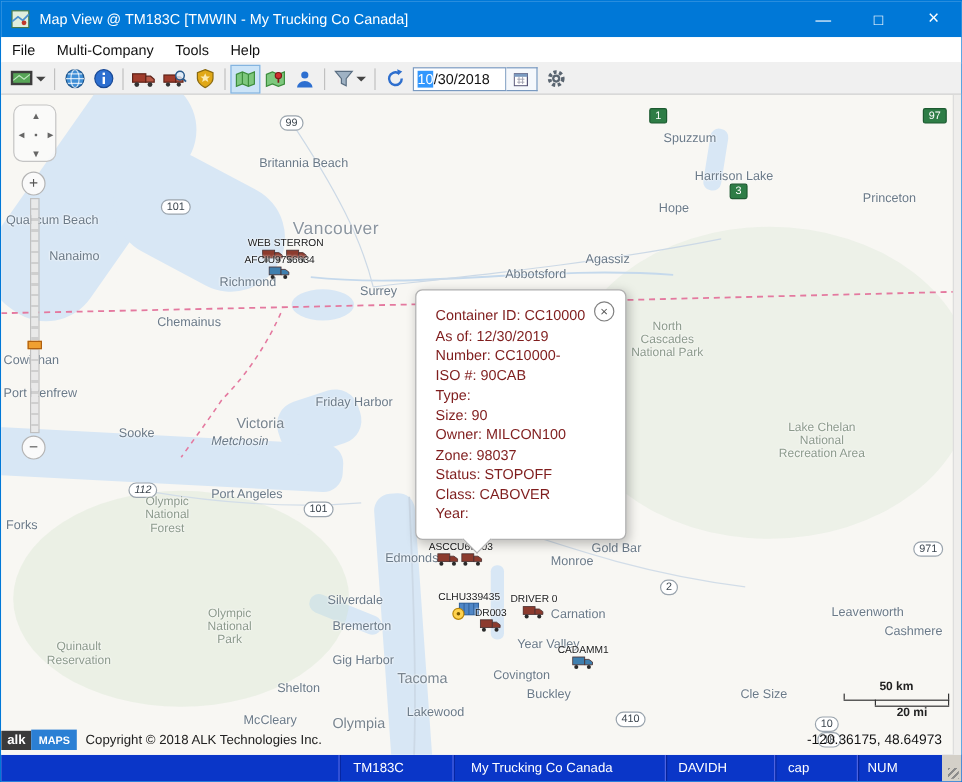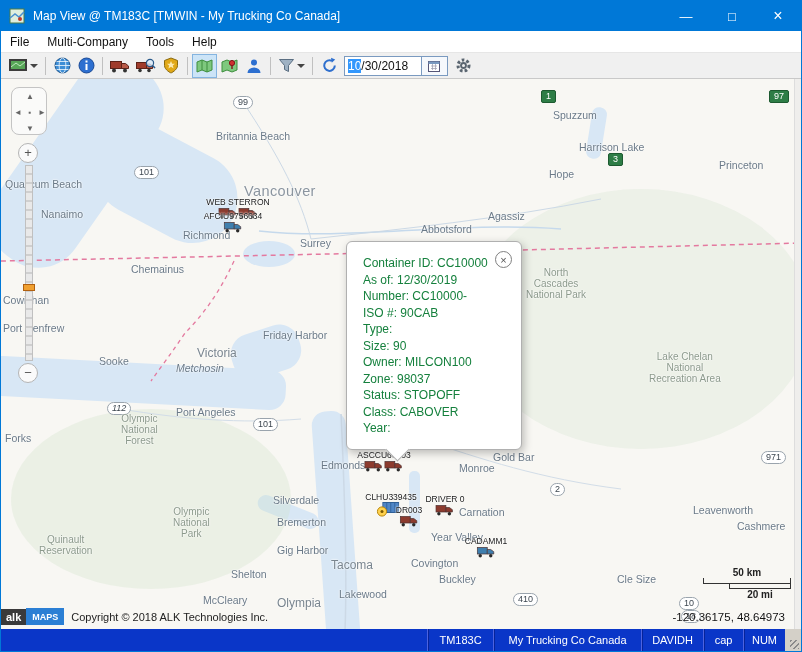--- a/index.html
+++ b/index.html
@@ -42,21 +42,21 @@
   .lbl.shield-green { background:#2e7d46; border:1px solid #1d5a30; border-radius:2px; font-size:9px; color:#fff; padding:0 4px; line-height:11px; text-shadow:none; }
   .marker { position:absolute; z-index:3; transform:translateX(-50%); text-align:center; }
   .marker .mlabel { font-size:8.5px; color:#1a1a1a; white-space:nowrap; text-shadow:0 0 2px #fff,0 0 2px #fff; display:block; }
   .marker .micons { display:flex; justify-content:center; gap:1px; }
 
   
   .popup { position:absolute; left:345px; top:162px; width:176px; z-index:5; background:#fff;
            border:1px solid #b0b0b0; border-radius:6px; box-shadow:2px 3px 9px rgba(0,0,0,.25); padding:13px 14px 12px 16px; }
   .popup::after { content:""; position:absolute; left:42px; bottom:-9px; width:16px; height:16px; background:#fff;
                   border-right:1px solid #b0b0b0; border-bottom:1px solid #b0b0b0; transform:rotate(45deg); }
-  .pline { font-size:12px; line-height:16.5px; color:#15803d; white-space:nowrap; }
+  .pline { font-size:12px; line-height:16.5px; color:#7f1d1d; white-space:nowrap; }
   .popup-close { position:absolute; right:9px; top:9px; width:17px; height:17px; border-radius:50%; border:1px solid #808080;
                  background:#fff; color:#555; font-size:11px; line-height:14px; text-align:center; }
 
   
   .navpad { position:absolute; left:10px; top:8px; width:36px; height:48px; z-index:6; display:grid;
             grid-template-columns:12px 12px 12px; grid-template-rows:16px 16px 16px; justify-items:center; align-items:center;
             background:rgba(250,250,250,.9); border:1px solid #c4c4c4; border-radius:8px; }
   .navpad span { font-size:8px; color:#666; }
   .zoom { position:absolute; left:17px; top:64px; z-index:6; width:22px; text-align:center; }
   .zoom-btn { width:20px; height:20px; border-radius:50%; background:#fafafa; border:1px solid #b4b4b4; color:#555; font-size:13px; line-height:17px; text-align:center; }
@@ -72,21 +72,21 @@
   .scalebar .sl.mi { width:62px; margin-left:26px; height:5px; border-bottom:1px solid #333; }
   .scalebar .mi-label { text-align:center; margin-left:26px; width:62px; }
   .attrib { position:absolute; left:0; bottom:4px; z-index:4; display:flex; align-items:center; }
   .logo-black { background:#3a3a3a; color:#fff; font-size:11px; font-weight:bold; padding:2px 5px; }
   .logo-blue { background:#2b7fd4; color:#fff; font-size:9px; font-weight:bold; padding:3.5px 6px; }
   .copyright { font-size:11px; color:#222; margin-left:7px; text-shadow:0 0 2px #f8f7f3; }
   .coords { position:absolute; right:16px; bottom:6px; z-index:4; font-size:11.5px; color:#111; text-shadow:0 0 2px #fff; }
   .right-strip { position:absolute; right:0; top:0; bottom:0; width:7px; background:#efeeec; border-left:1px solid #ddd; z-index:4; }
 
   
-  .statusbar { height:22px; background:#0a36c8; flex:0 0 22px; display:flex; align-items:stretch; color:#fff; font-size:11px; }
+  .statusbar { height:22px; background:#0a36c8; flex:0 0 22px; display:flex; align-items:stretch; color:#fff; font-size:11px;gap:29px; }
   .sb-spacer { flex:1; }
   .sb-cell { display:flex; align-items:center; justify-content:center; border-left:1px solid #4d63e0; box-shadow:inset 1px 0 0 #06239a; padding:0 6px; white-space:nowrap; }
   .sb-grip { width:16px; background:#d4d0c8; position:relative; }
   .sb-grip::after { content:""; position:absolute; right:2px; bottom:2px; width:9px; height:9px;
                     background:repeating-linear-gradient(135deg,#8a8a8a 0 1.5px,transparent 1.5px 4px); }
 </style>
 </head>
 <body>
 
 <div class="window">

